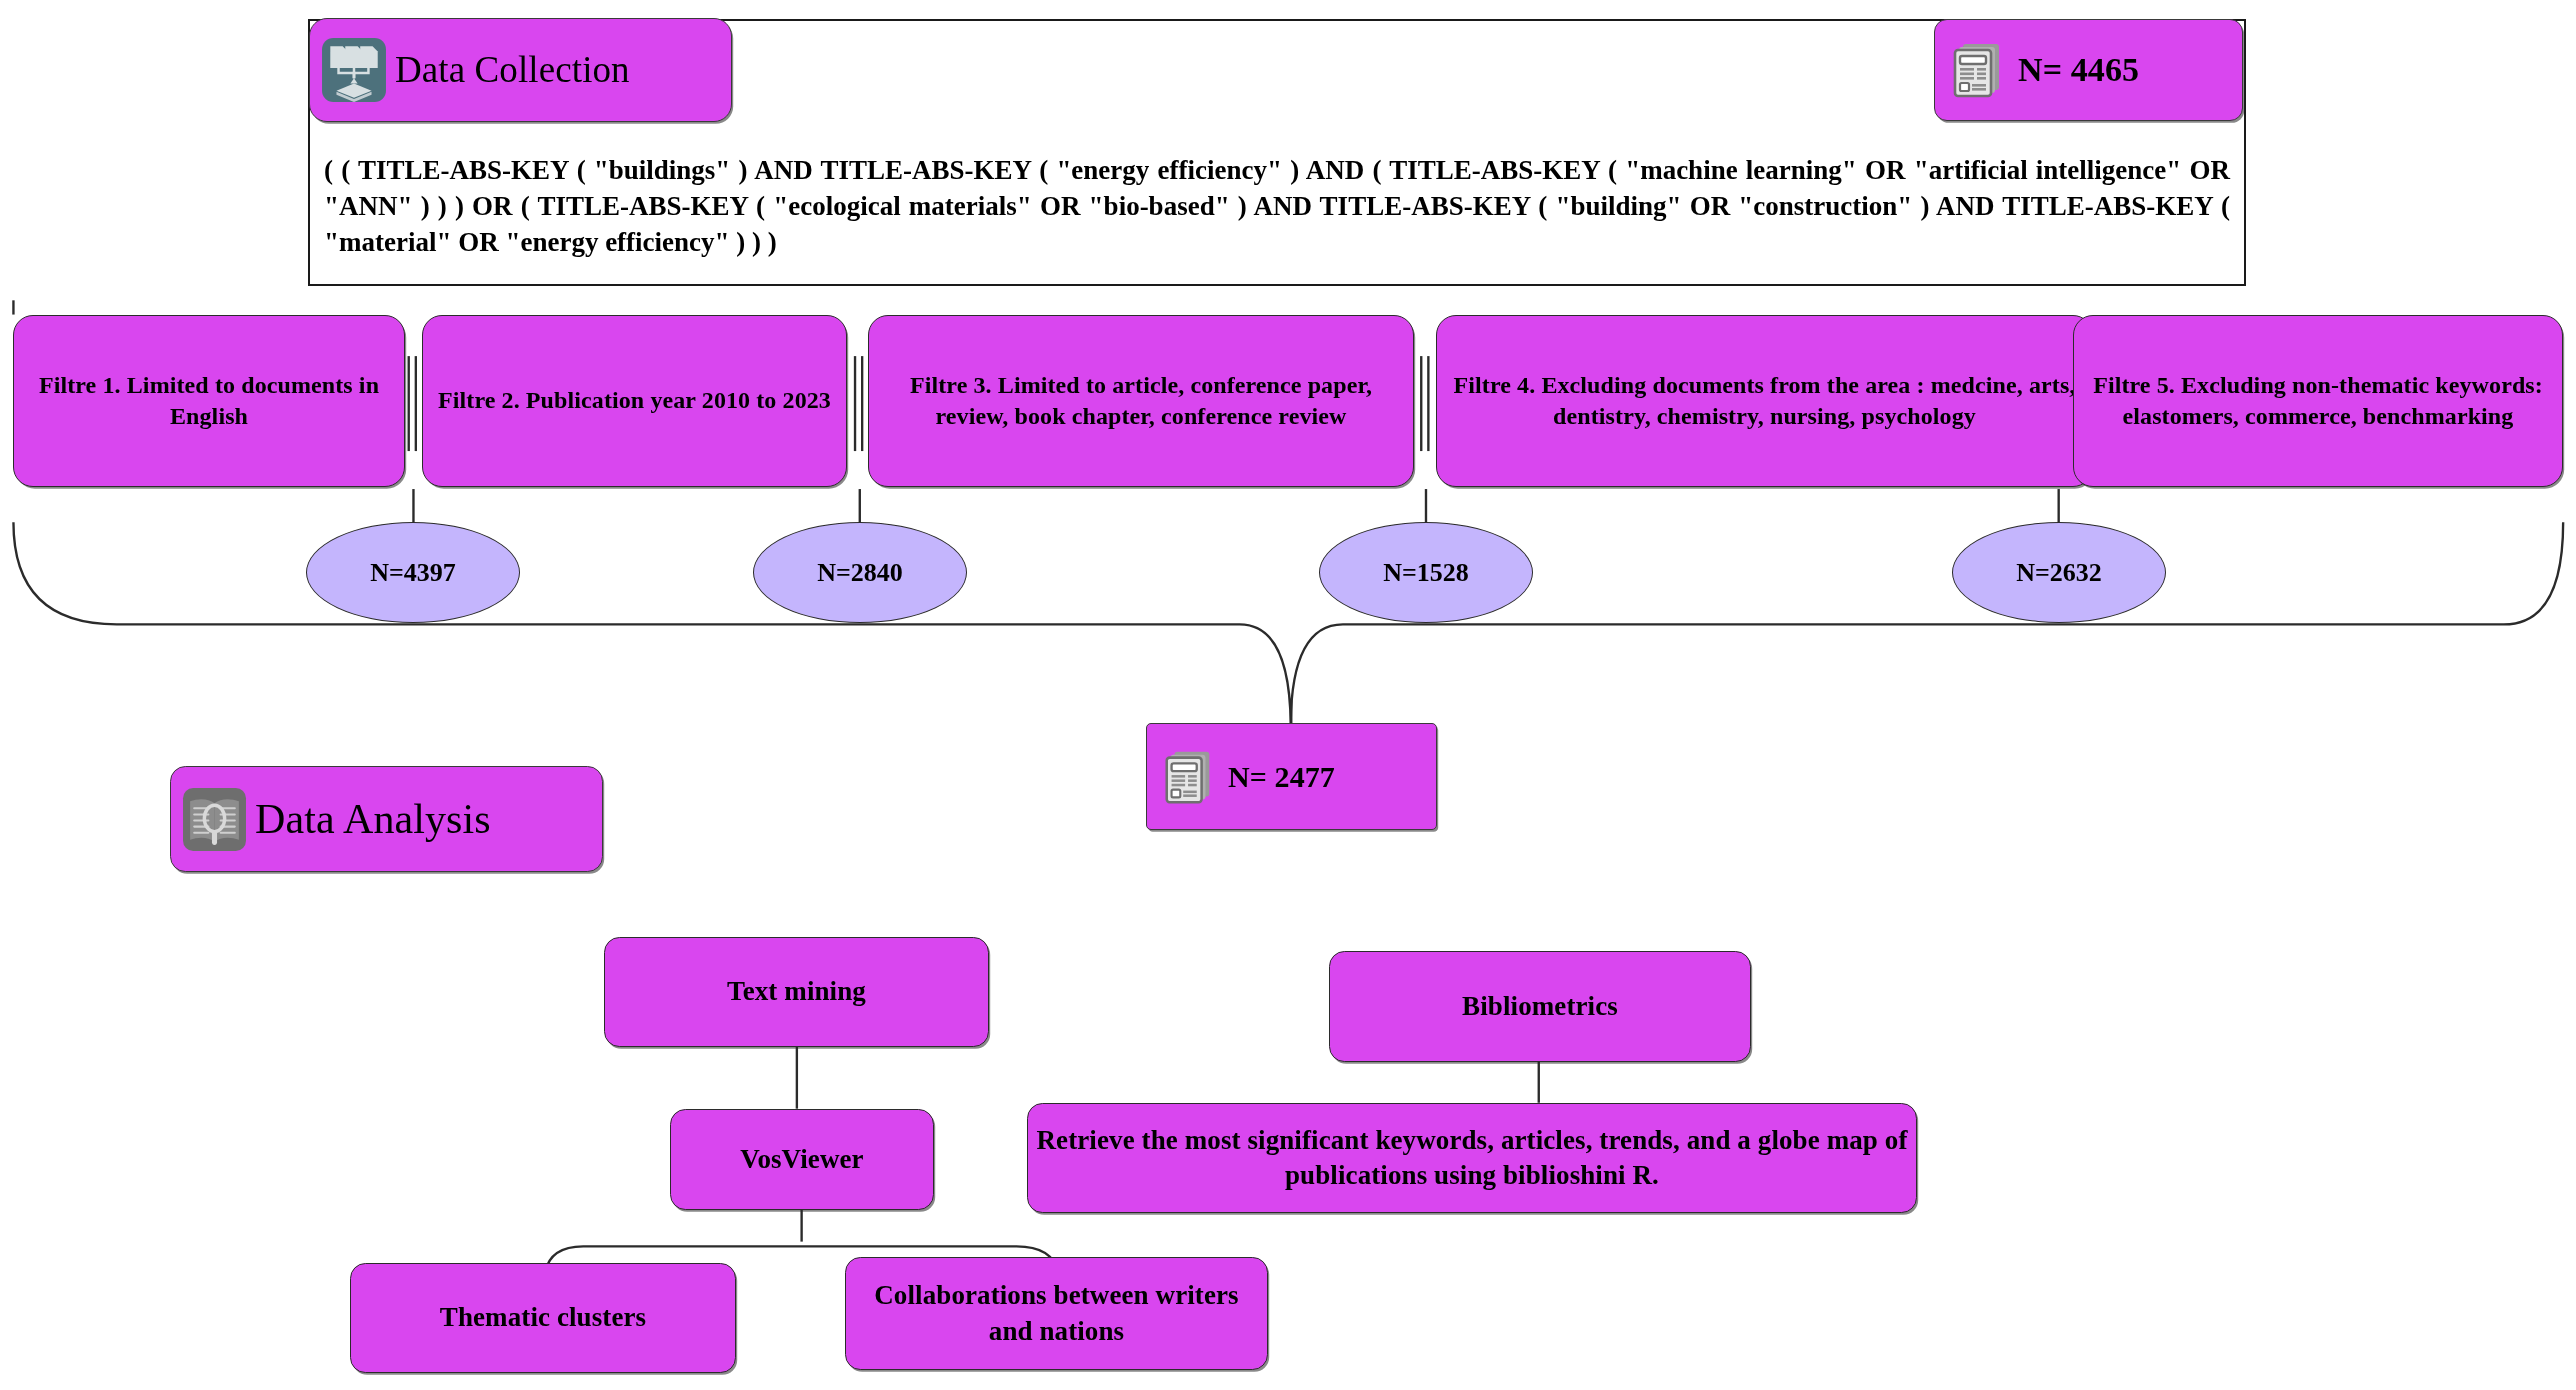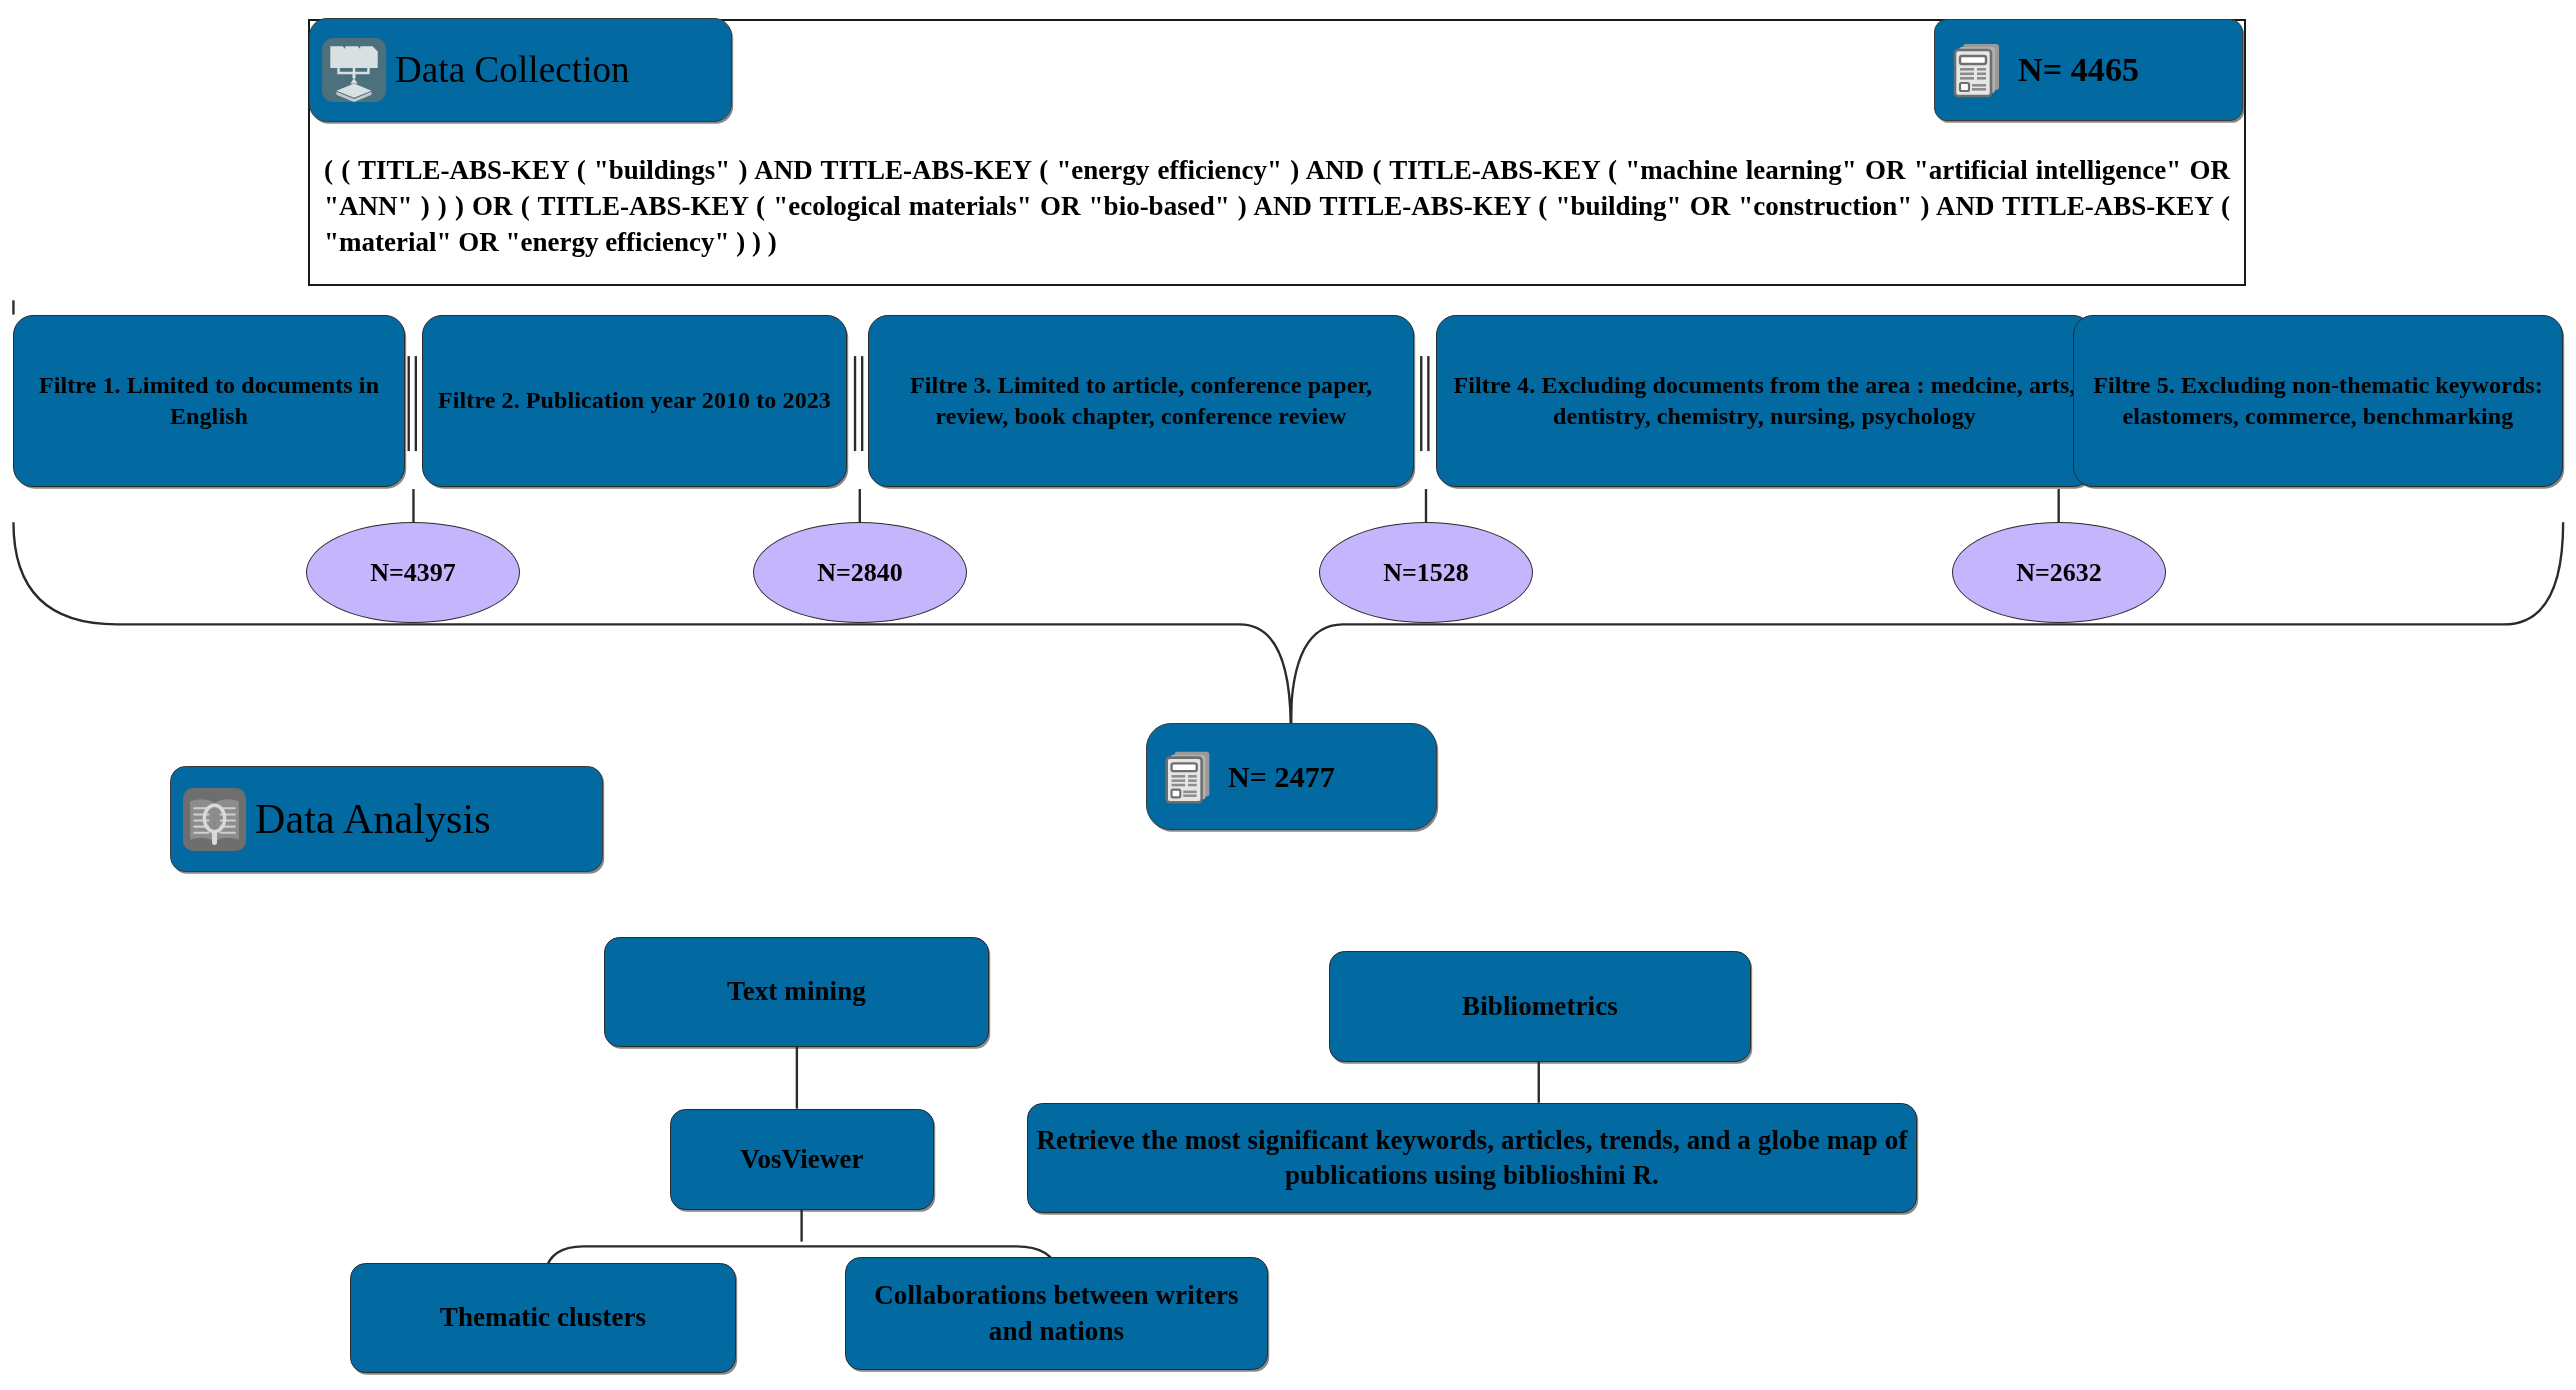--- a/index.html
+++ b/index.html
@@ -16,21 +16,21 @@
   }
   .svglayer{
     position:absolute;
     left:0;top:0;
     width:2576px;height:1390px;
     pointer-events:none;
   }
   .node{
     position:absolute;
     box-sizing:border-box;
-    background:#0369a1;
+    background:#d946ef;
     border:1.8px solid #2b2b2b;
     border-radius:15.4px;
     display:flex;
     align-items:center;
     justify-content:center;
     text-align:center;
     box-shadow:1.8px 2.4px 0 -0.6px rgba(40,40,40,.55);
   }
   .node .txt{
     font-weight:bold;
@@ -101,21 +101,21 @@
     box-sizing:border-box;
   }
   #ellipse-1{left:306px;top:522px;}
   #ellipse-2{left:753px;top:522px;}
   #ellipse-3{left:1319px;top:522px;}
   #ellipse-4{left:1952px;top:522px;}
 
   
   #n-final-node{
     left:1146px;top:723px;width:291px;height:107px;
-    border-radius:25px;justify-content:flex-start;
+    border-radius:5px;justify-content:flex-start;
     border:1.8px solid #3a3a3a;
   }
   #n-final-node .txt{font-size:30px;}
   #data-analysis-node{
     left:170px;top:766px;width:433px;height:106px;
     border-radius:15.4px;justify-content:flex-start;
     border:1.8px solid #3a3a3a;
   }
   #data-analysis-node .txt{font-size:42px;font-weight:normal;}
 

